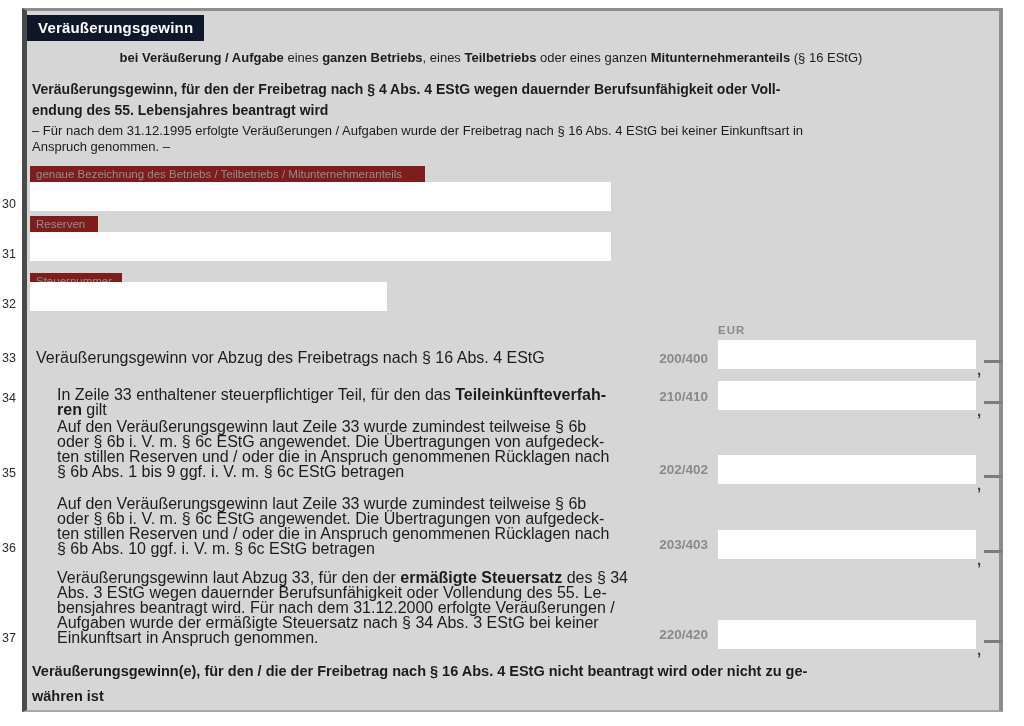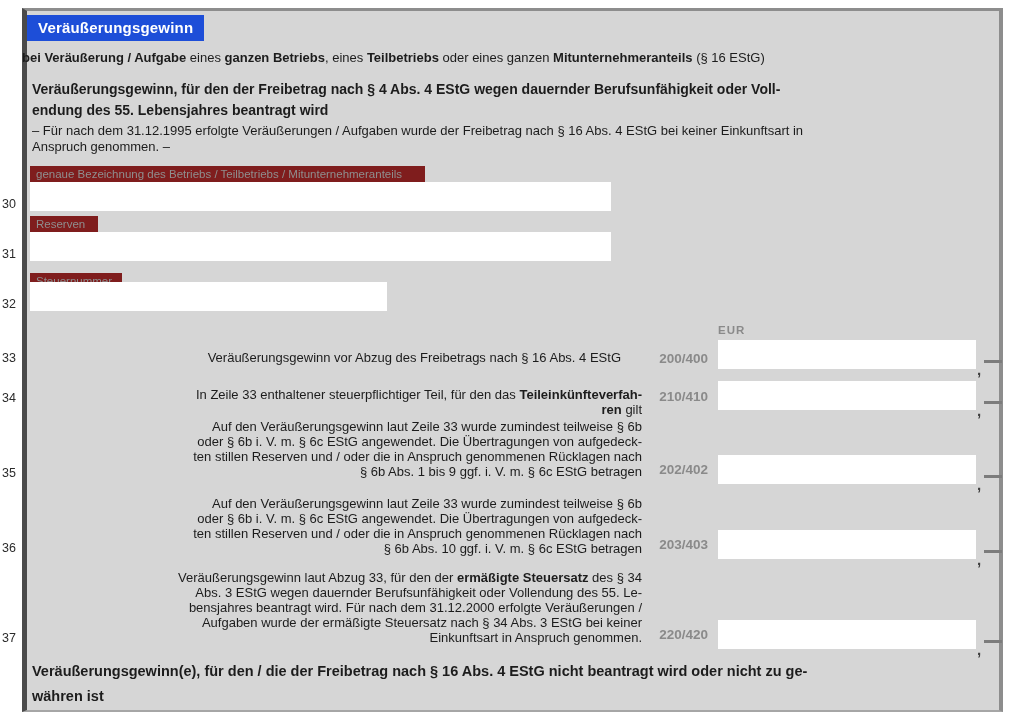--- a/index.html
+++ b/index.html
@@ -7,39 +7,39 @@
   .page { position:relative; width:1024px; height:726px; background:#ffffff; overflow:hidden; color:#1c1c1c; }
 
   .form-panel { position:absolute; left:22px; top:8px; width:981px; height:704px;
     background:#d6d6d6;
     border-left:5px solid #4a4a4a; border-top:3px solid #8d8d8d;
     border-right:4px solid #8d8d8d; border-bottom:2px solid #a6a6a6; }
 
   .abs { position:absolute; }
 
   .form-title { left:27px; top:15px; height:26px; line-height:26px; padding:0 11px;
-    background:#1d4ed8; color:#ffffff; font-size:15px; font-weight:bold; letter-spacing:.2px; }
+    background:#0f172a; color:#ffffff; font-size:15px; font-weight:bold; letter-spacing:.2px; }
 
-  .intro { left:22px; top:50px; width:950px; font-size:13px; white-space:pre-line; }
+  .intro { left:16px; top:50px; width:950px; font-size:13px; white-space:pre-line;text-align:center; }
   .subtitle { left:32px; top:79px; width:960px; font-size:14px; font-weight:bold; line-height:21px; white-space:pre-line; }
   .note { left:32px; top:123px; width:980px; font-size:13px; line-height:15.5px; white-space:pre-line; }
 
   .label-strip { background:#7f1d1d; height:16px; line-height:16px; padding-left:6px;
     font-size:11.5px; color:#8f8f8f; overflow:hidden; white-space:nowrap; }
   .id-input, .amount-input { background:#ffffff; border:none; outline:none;
     font-family:"Liberation Sans", sans-serif; font-size:14px; color:#1c1c1c; padding:0 6px; }
   .id-input { height:29px; }
   .amount-input { height:29px; text-align:right; }
 
   .line-no { left:0; width:16px; text-align:right; font-size:12.5px; color:#2b2b2b; }
 
   .eur-header { left:718px; top:324px; width:258px; 
     font-size:11.5px; font-weight:bold; color:#8a8a8a; letter-spacing:1px; }
 
-  .row-text { font-size:13px; line-height:15px; white-space:pre-line; width:585px;text-align:right; }
+  .row-text { font-size:16px; line-height:15px; white-space:pre-line; width:585px; }
   .code { left:590px; width:118px; text-align:right; font-size:13.5px; font-weight:bold; color:#8a8a8a; }
 
   .cents { left:976px; width:30px; height:40px; }
   .cents .dash { position:absolute; left:8px; top:20px; width:18px; height:3px; background:#7c7c7c; }
   .cents .comma { position:absolute; left:1px; top:22px; font-size:15px; font-weight:bold; color:#3f3f3f; line-height:15px; }
 
   .footer-heading { left:32px; top:659px; width:965px; font-size:14.5px; font-weight:bold;
     line-height:25px; white-space:pre-line; }
 
   b { font-weight:bold; }

